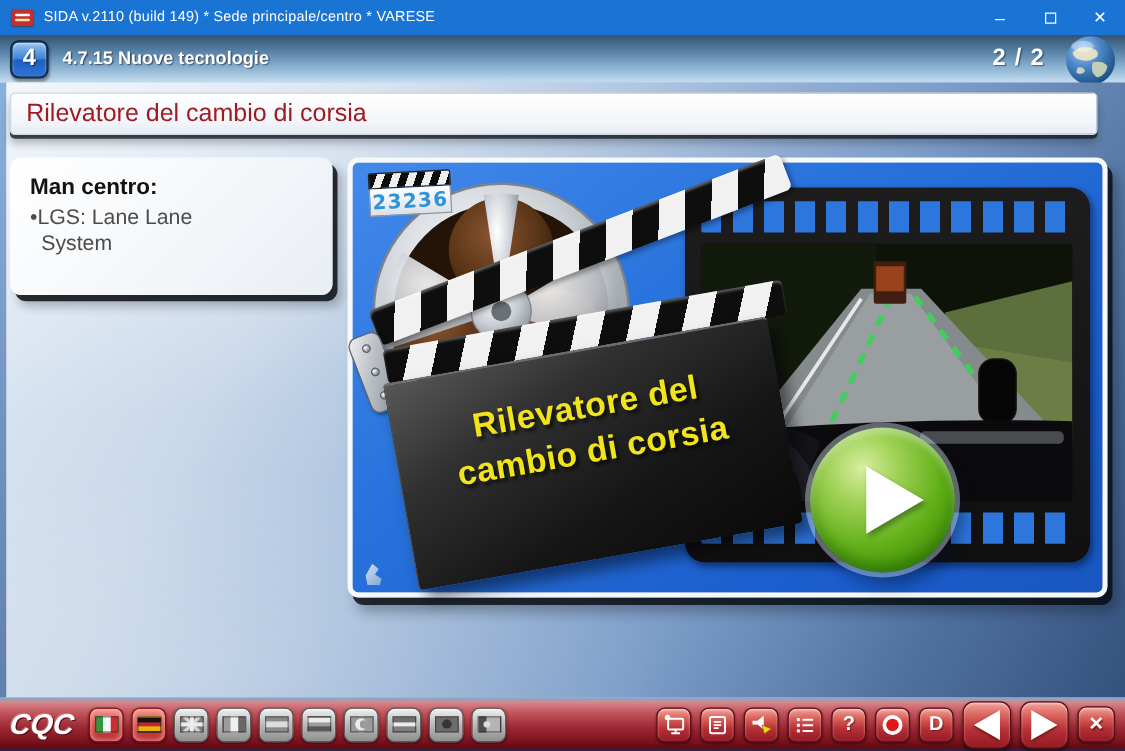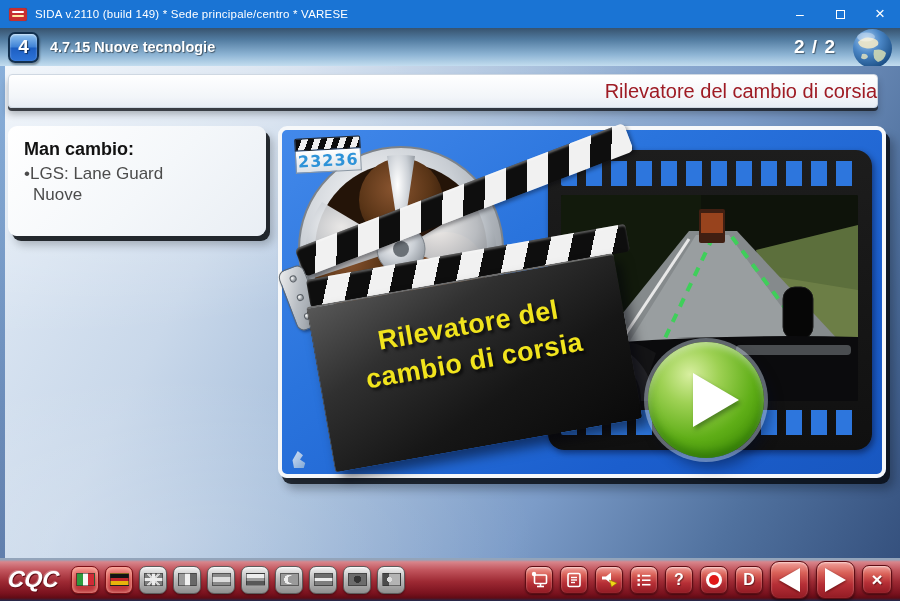--- a/index.html
+++ b/index.html
@@ -44,21 +44,21 @@
       radial-gradient(70% 55% at 18% 96%, rgba(255,255,255,.18), rgba(255,255,255,0) 60%),
       linear-gradient(118deg,#e3ecf6 0%,#c9d8ea 26%,#a3bcda 46%,#7c9cc8 66%,#50719e 84%,#35517e 100%);
   }
   .content::before { content:""; position:absolute; left:0; top:0; width:5px; height:100%;
     background:linear-gradient(180deg,#6f9ed2,#45679c); opacity:.8; }
 
   .page-title-bar { position:absolute; left:8px; top:8px; width:870px; height:34px;
     background:linear-gradient(180deg,#ffffff 0%,#f2f5f9 70%,#e7edf4 100%);
     border-radius:4px; border:1px solid #cfd8e2;
     box-shadow:0 3px 0 rgba(24,28,34,.78), 0 6px 7px rgba(24,28,34,.3); }
-  .page-title-text { line-height:32px; padding-left:12px; font-size:20px; color:#9e1b24;text-align:right; }
+  .page-title-text { line-height:32px; padding-left:12px; font-size:20px; color:#9e1b24; }
 
   .note-card { position:absolute; left:8px; top:60px; width:258px; height:110px;
     background:linear-gradient(135deg,#ffffff 0%,#f4f7fa 55%,#e9eef4 100%);
     border-radius:9px; padding:13px 12px 0 16px;
     box-shadow:4px 5px 0 rgba(16,20,25,.88), 7px 9px 8px rgba(16,20,25,.25); }
   .note-title { font-size:18px; font-weight:bold; color:#121212; margin-bottom:4px; }
   .note-bullet { font-size:17px; color:#4c4c4c; max-width:162px; padding-left:9px;
     text-indent:-9px; line-height:1.22; }
 
   
@@ -221,22 +221,22 @@
     </svg>
   </div>
 
   <div class="content">
 
     <div class="page-title-bar">
       <div class="page-title-text">Rilevatore del cambio di corsia</div>
     </div>
 
     <div class="note-card">
-      <div class="note-title">Man cambio:</div>
-      <div class="note-bullet">•LGS: Lane Guard Nuove</div>
+      <div class="note-title">Man centro:</div>
+      <div class="note-bullet">•LGS: Lane Lane System</div>
     </div>
 
     <div class="video-panel">
 
       <svg class="reel" width="215" height="215" viewBox="0 0 215 215">
         <defs>
           <radialGradient id="silver" cx="38%" cy="32%" r="75%">
             <stop offset="0%" stop-color="#ffffff"></stop>
               <stop offset="55%" stop-color="#c9ced4"></stop>
               <stop offset="100%" stop-color="#8a9097"></stop>

